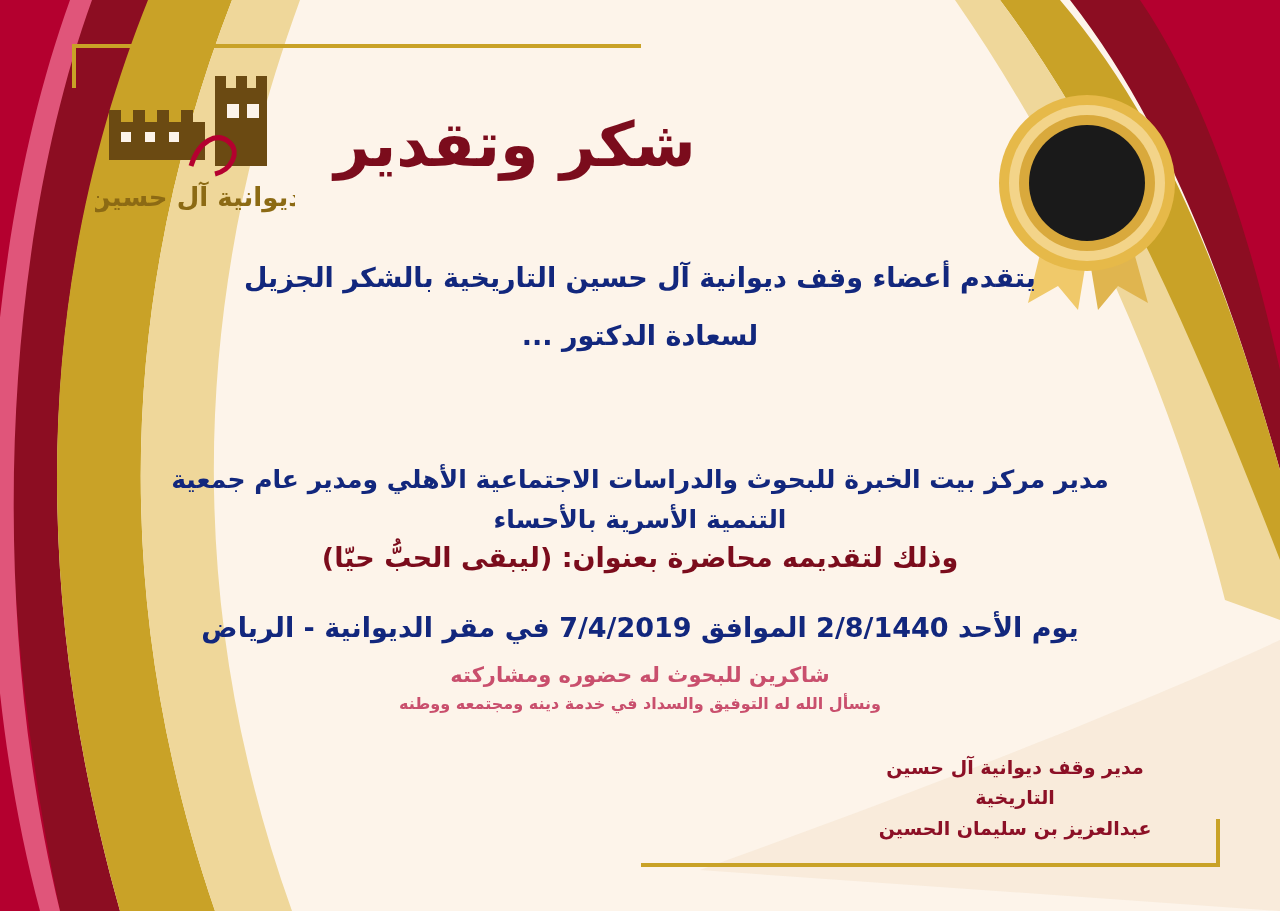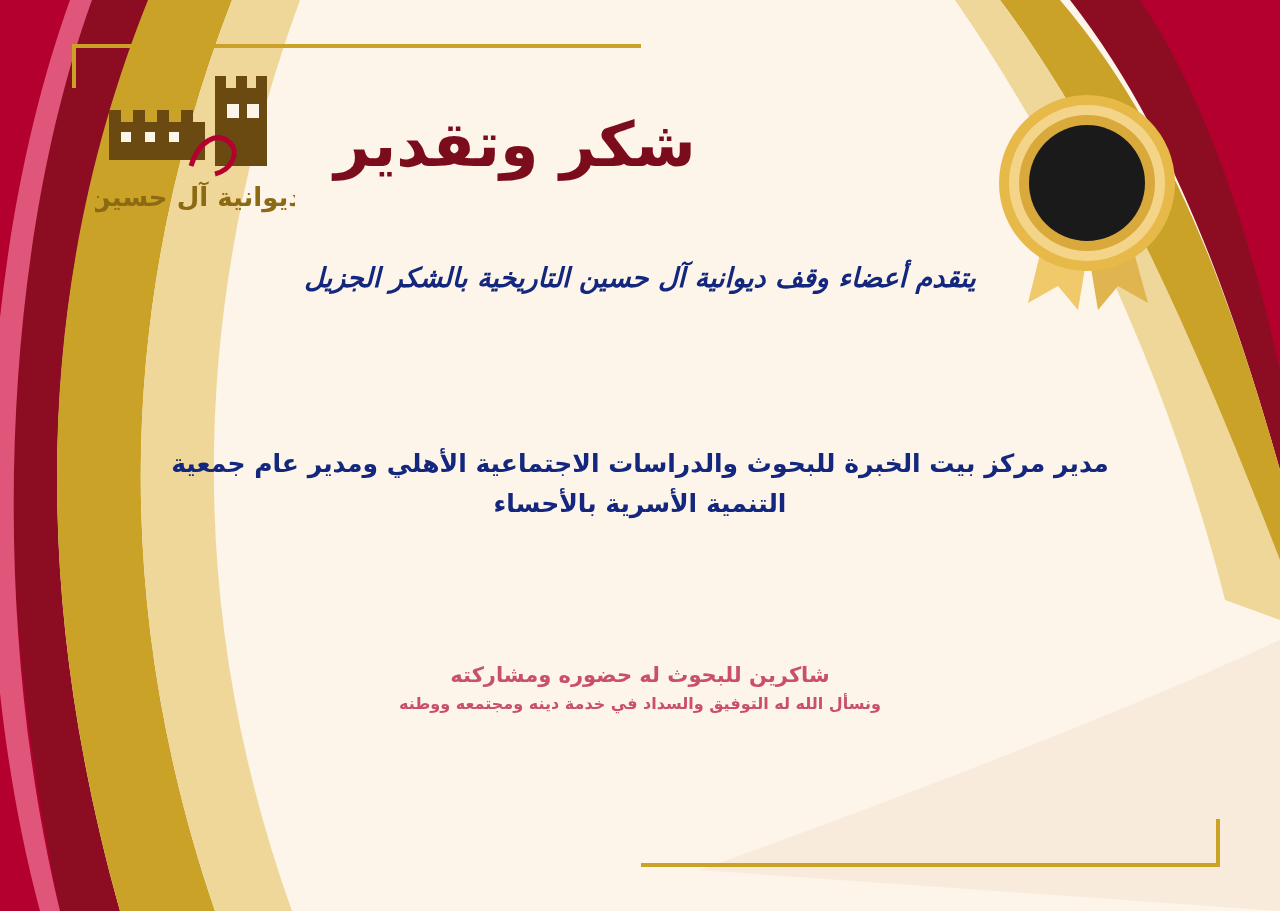--- a/index.html
+++ b/index.html
@@ -94,34 +94,33 @@
     left: 0;
     width: 1280px;
     font-weight: bold;
     line-height: 1.45;
   }
 
   .l-intro {
     top: 258px;
     font-size: 27px;
     color: #12277d;
-    font-style: italic;
   }
   .l-honorific {
     top: 316px;
     font-size: 27px;
     color: #12277d;
   }
   .l-name {
     top: 372px;
     font-size: 28px;
     color: #c9a227;
   }
   .l-role {
-    top: 444px;
+    top: 460px;
     font-size: 25px;
     color: #12277d;
     line-height: 1.6;
     padding: 0 150px;
     width: 980px;
   }
   .l-lecture {
     top: 538px;
     font-size: 27px;
     color: #7b0c1c;
@@ -228,18 +227,25 @@
       <g fill="#d9a93c">
         <circle cx="95" cy="95" r="68"></circle>
       </g>
       <circle cx="95" cy="95" r="58" fill="#1a1a1a"></circle>
     </g>
   </svg>
 
   <div class="content">
     <div class="title">شكر وتقدير</div>
     <div class="line l-intro">يتقدم أعضاء وقف ديوانية آل حسين التاريخية بالشكر الجزيل</div>
+    <div class="line l-honorific">لسعادة الدكتور ...</div>
     <div class="line l-role">مدير مركز بيت الخبرة للبحوث والدراسات الاجتماعية الأهلي ومدير عام جمعية التنمية الأسرية بالأحساء</div>
+    <div class="line l-lecture">وذلك لتقديمه محاضرة بعنوان: (ليبقى الحبُّ حيّا)</div>
+    <div class="line l-date">يوم الأحد 2/8/1440 الموافق 7/4/2019 في مقر الديوانية - الرياض</div>
     <div class="line l-thanks1">شاكرين للبحوث له حضوره ومشاركته</div>
     <div class="line l-thanks2">ونسأل الله له التوفيق والسداد في خدمة دينه ومجتمعه ووطنه</div>
 
+    <div class="sign-block">
+      <div>مدير وقف ديوانية آل حسين التاريخية</div>
+      <div>عبدالعزيز بن سليمان الحسين</div>
+    </div>
   </div>
 </div>
 
 </body></html>

